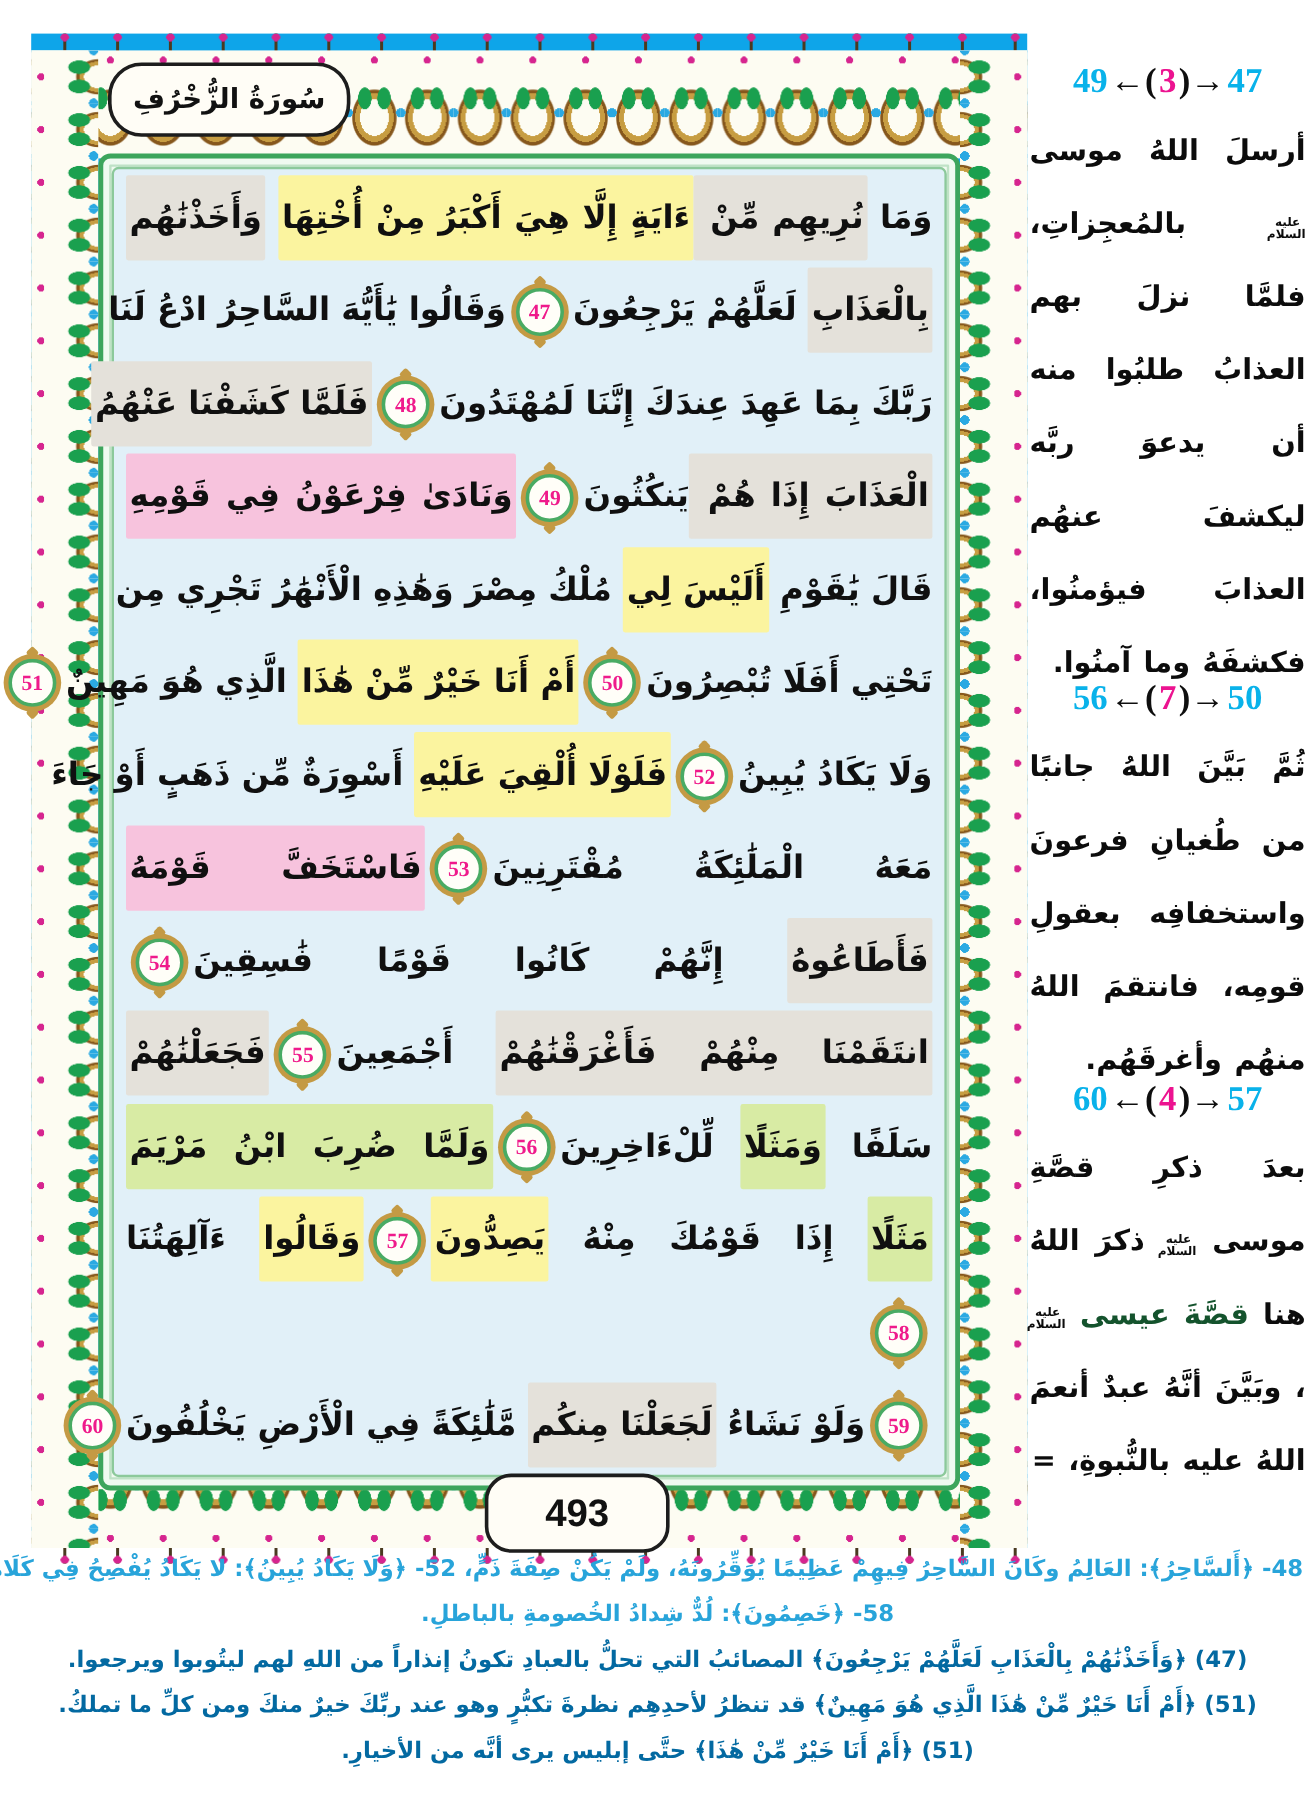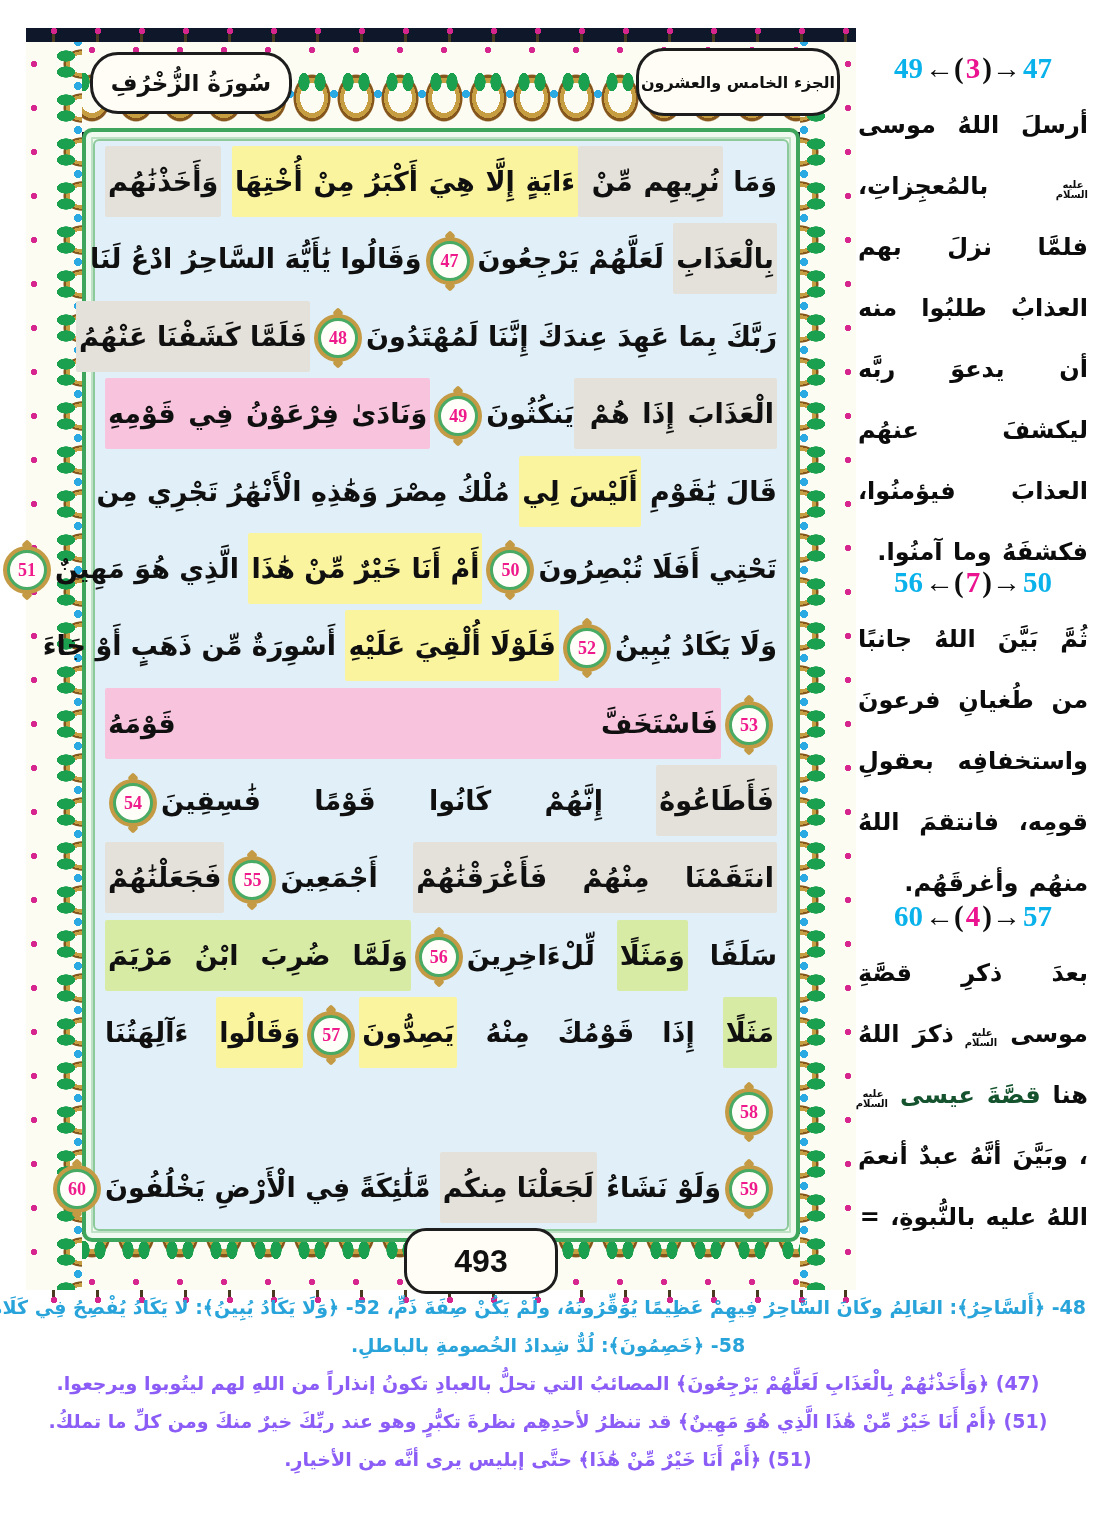--- a/index.html
+++ b/index.html
@@ -1,19 +1,19 @@
 <!DOCTYPE html>
 <html lang="ar"><head>
 <meta charset="utf-8">
 <style>
   html,body{margin:0;padding:0;background:#ffffff;}
   body{font-family:"DejaVu Sans", sans-serif; width:1096px; height:1513px; position:relative; overflow:hidden;}
 
   
-  .mushaf{position:absolute; left:26px; top:28px; width:830px; height:1262px; background:#0f172a;}
+  .mushaf{position:absolute; left:26px; top:28px; width:830px; height:1262px; background:#0ea5e9;}
 
   
   .band{position:absolute; background-color:#fdfcf2;}
   .band.h{
     background-image:
       radial-gradient(circle 3px at 22px 8px, #d6258f 97%, transparent),
       radial-gradient(circle 4px at 0px 52px, #2ba9e2 97%, transparent),
       radial-gradient(circle 4px at 44px 52px, #2ba9e2 97%, transparent),
       radial-gradient(ellipse 8px 13px at 14px 40px, #1aa04f 0 68%, transparent 72%),
       radial-gradient(ellipse 8px 13px at 30px 40px, #1aa04f 0 68%, transparent 72%),
@@ -85,38 +85,35 @@
   .side-body{margin:0; font-weight:bold; font-size:24px; line-height:61px; color:#0c0c0c;
     text-align:justify; text-align-last:right; word-spacing:2px;}
   .side-body .mag{color:#14532d;}
   .pbuh{display:inline-block; font-size:10px; line-height:10px; width:30px; vertical-align:-4px;
     white-space:normal; text-align:center; font-weight:bold;}
 
   
   .footnotes{position:absolute; left:10px; right:10px; top:1288px; direction:rtl;}
   .fnote{font-weight:bold; font-size:19px; line-height:38px; text-align:center; white-space:nowrap;}
   .fnote.teal{color:#28a4da;}
-  .fnote.magenta{color:#8b5cf6;}
+  .fnote.magenta{color:#0369a1;}
 </style>
 </head>
 <body>
 
 <div class="mushaf">
   <div class="pins top"></div>
   <div class="band h top"></div>
   <div class="band h bottom"></div>
   <div class="band v left"></div>
   <div class="band v right"></div>
   <div class="pins bottom"></div>
 
   <div class="cartouche surah">
     <span>سُورَةُ الزُّخْرُفِ</span>
-  </div>
-  <div class="cartouche juz">
-    <span>الجزء الخامس والعشرون</span>
   </div>
 
   <div class="inner-frame">
     <div class="text-zone" id="quran-lines">
         <div class="qline"><span>وَمَا </span><span class="hl hl-gray">نُرِيهِم مِّنْ </span><span class="hl hl-yellow">ءَايَةٍ إِلَّا هِيَ أَكْبَرُ مِنْ أُخْتِهَا</span><span> </span><span class="hl hl-gray">وَأَخَذْنَٰهُم</span></div>
         <div class="qline"><span class="hl hl-gray">بِالْعَذَابِ</span><span> لَعَلَّهُمْ يَرْجِعُونَ</span><span class="vnum">
             <span class="vn">47</span>
           </span><span>وَقَالُوا يَٰأَيُّهَ السَّاحِرُ ادْعُ لَنَا</span></div>
         <div class="qline"><span>رَبَّكَ بِمَا عَهِدَ عِندَكَ إِنَّنَا لَمُهْتَدُونَ</span><span class="vnum">
             <span class="vn">48</span>
@@ -126,21 +123,21 @@
           </span><span class="hl hl-pink">وَنَادَىٰ فِرْعَوْنُ فِي قَوْمِهِ</span></div>
         <div class="qline"><span>قَالَ يَٰقَوْمِ </span><span class="hl hl-yellow">أَلَيْسَ لِي</span><span> مُلْكُ مِصْرَ وَهَٰذِهِ الْأَنْهَٰرُ تَجْرِي مِن</span></div>
         <div class="qline"><span>تَحْتِي أَفَلَا تُبْصِرُونَ</span><span class="vnum">
             <span class="vn">50</span>
           </span><span class="hl hl-yellow">أَمْ أَنَا خَيْرٌ مِّنْ هَٰذَا</span><span> الَّذِي هُوَ مَهِينٌ</span><span class="vnum">
             <span class="vn">51</span>
           </span></div>
         <div class="qline"><span>وَلَا يَكَادُ يُبِينُ</span><span class="vnum">
             <span class="vn">52</span>
           </span><span class="hl hl-yellow">فَلَوْلَا أُلْقِيَ عَلَيْهِ</span><span> أَسْوِرَةٌ مِّن ذَهَبٍ أَوْ جَاءَ</span></div>
-        <div class="qline"><span class="vnum">
+        <div class="qline"><span>مَعَهُ الْمَلَٰئِكَةُ مُقْتَرِنِينَ</span><span class="vnum">
             <span class="vn">53</span>
           </span><span class="hl hl-pink">فَاسْتَخَفَّ قَوْمَهُ</span></div>
         <div class="qline"><span class="hl hl-gray">فَأَطَاعُوهُ</span><span> إِنَّهُمْ كَانُوا قَوْمًا فَٰسِقِينَ</span><span class="vnum">
             <span class="vn">54</span>
           </span></div>
         <div class="qline"><span class="hl hl-gray">انتَقَمْنَا مِنْهُمْ فَأَغْرَقْنَٰهُمْ</span><span> أَجْمَعِينَ</span><span class="vnum">
             <span class="vn">55</span>
           </span><span class="hl hl-gray">فَجَعَلْنَٰهُمْ</span></div>
         <div class="qline"><span>سَلَفًا </span><span class="hl hl-green">وَمَثَلًا</span><span> لِّلْءَاخِرِينَ</span><span class="vnum">
             <span class="vn">56</span>

